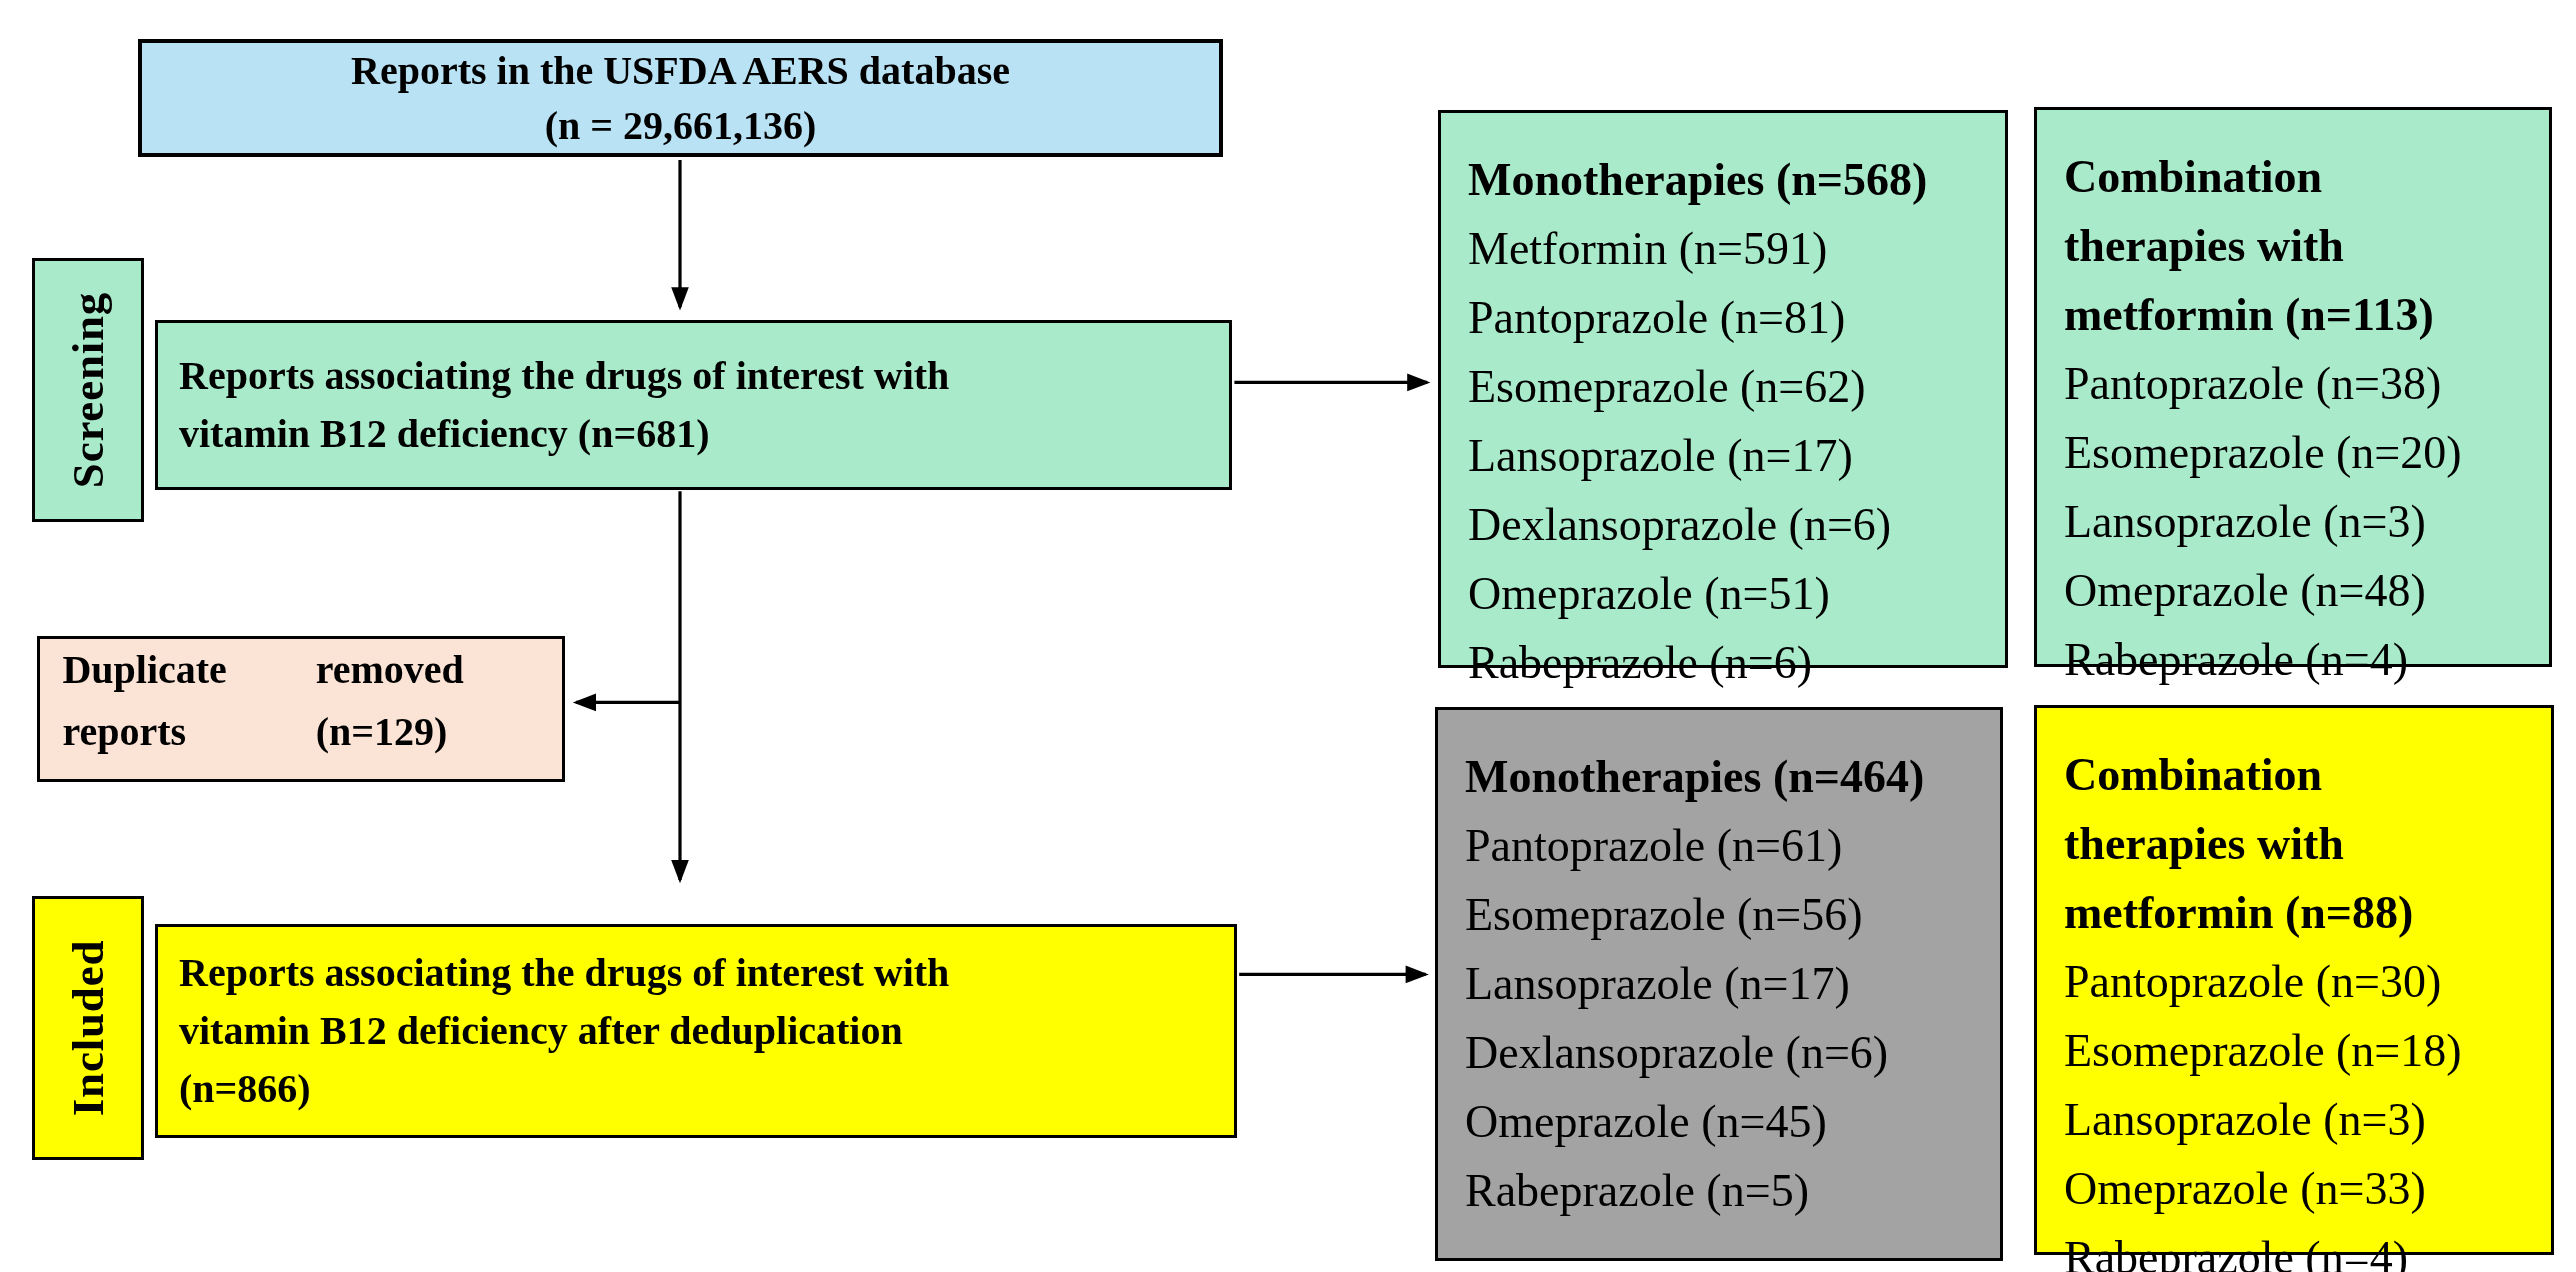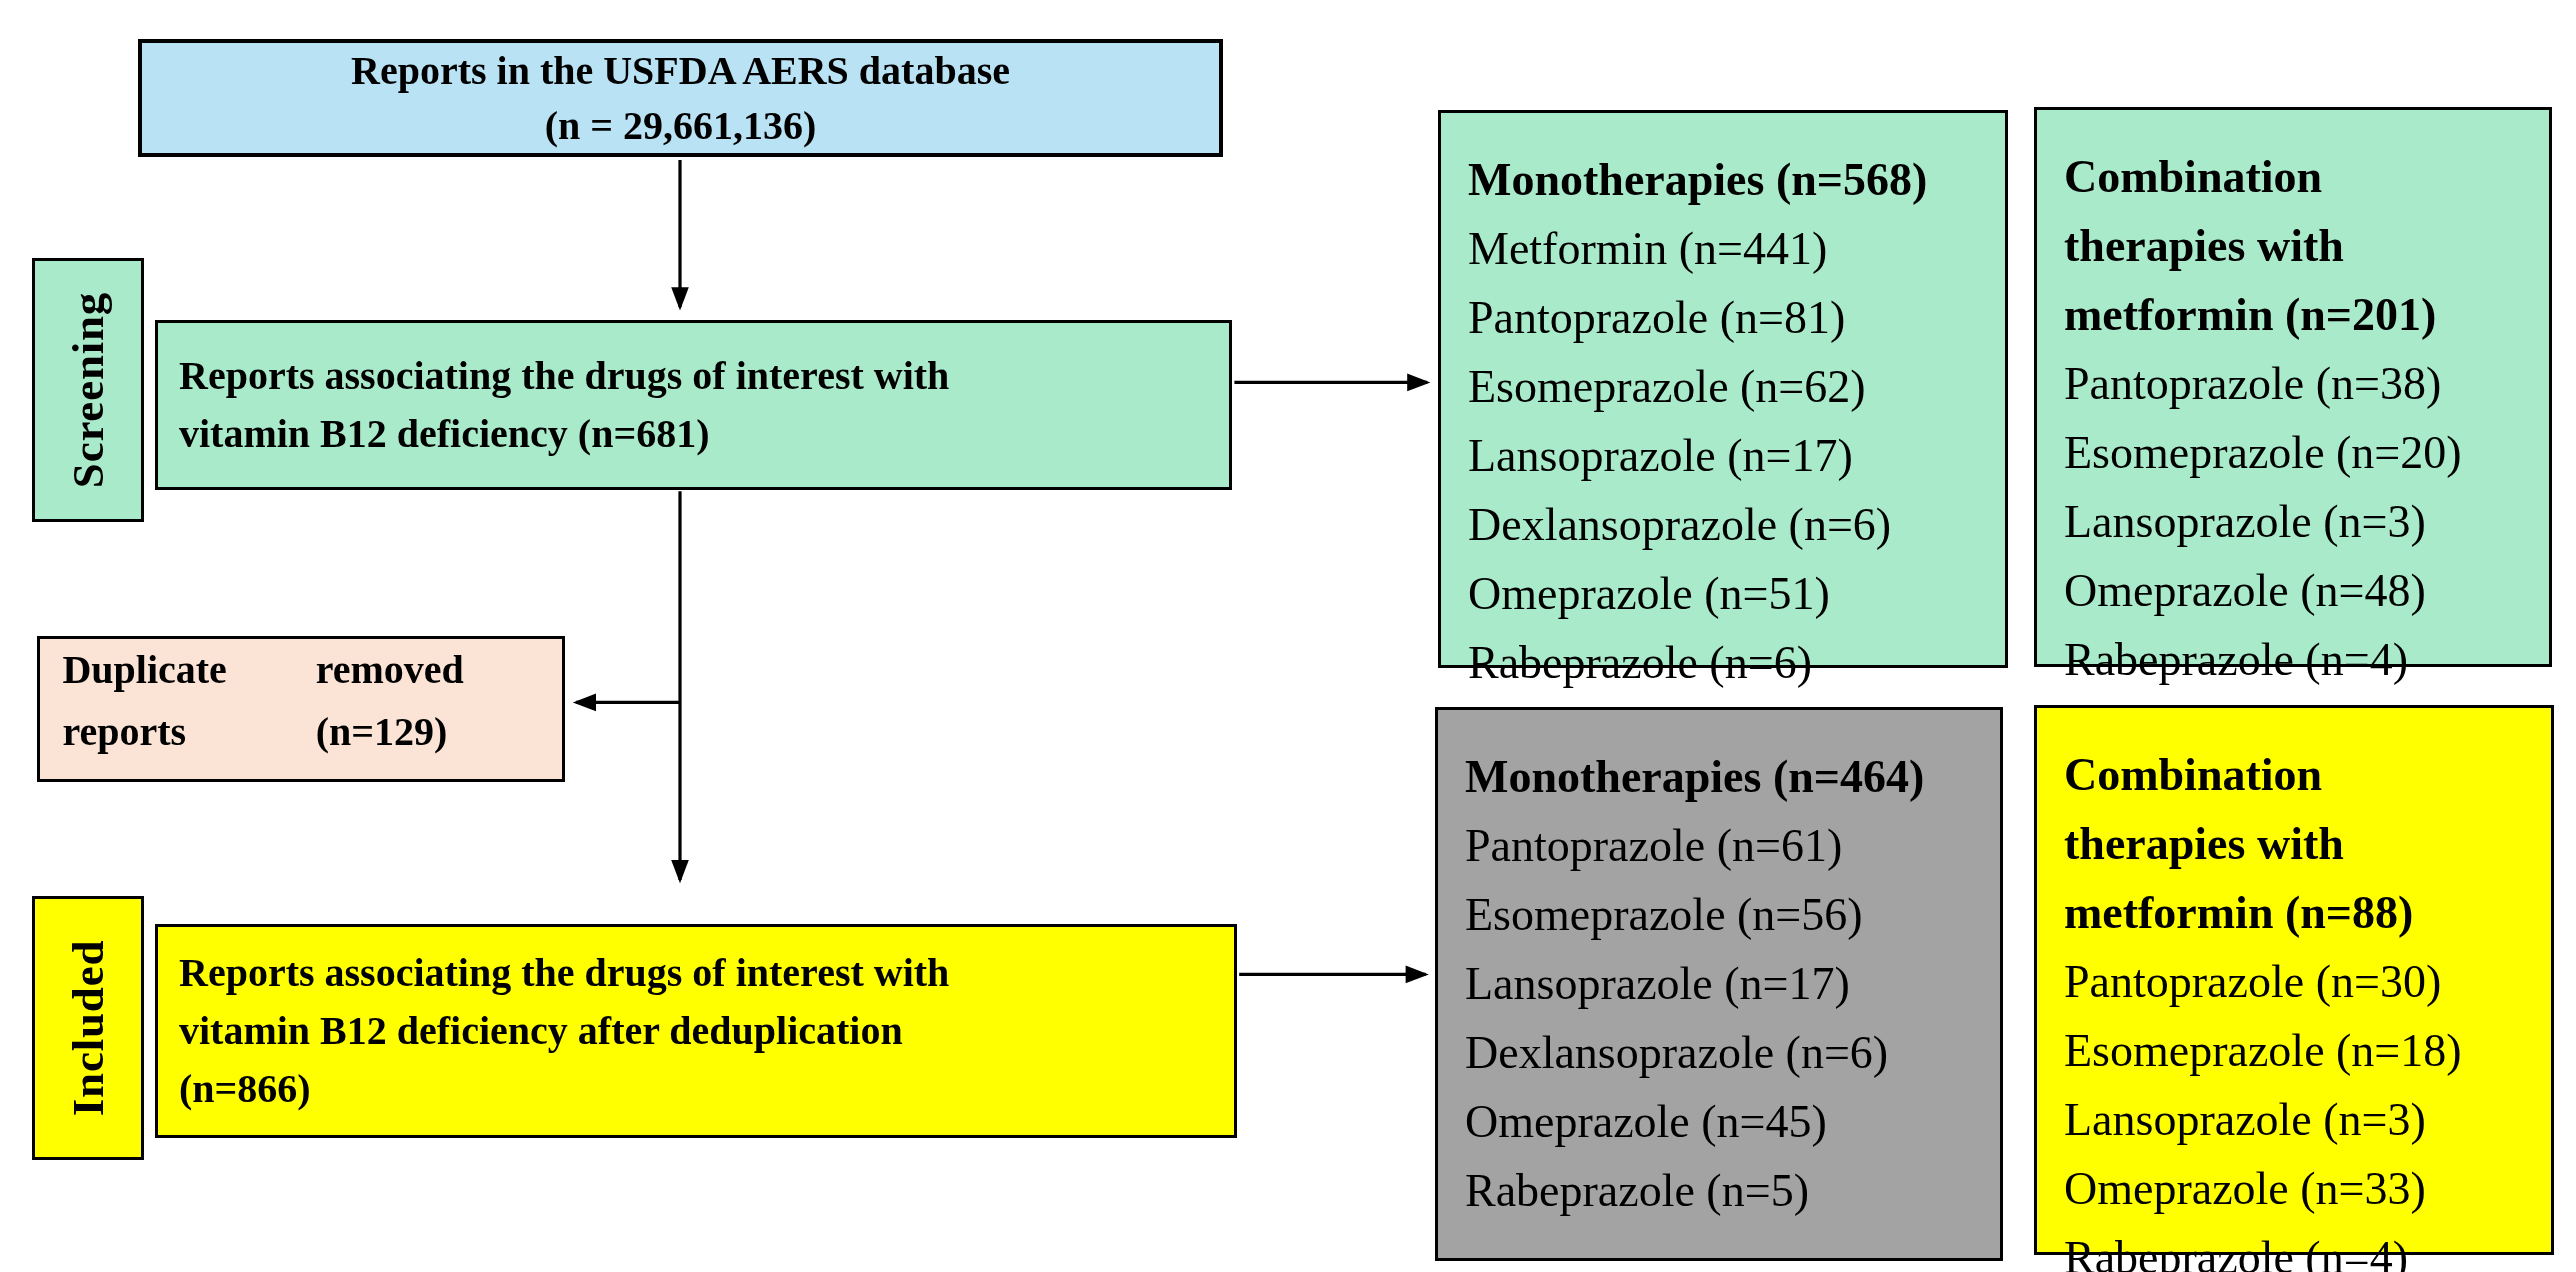--- a/index.html
+++ b/index.html
@@ -95,35 +95,35 @@
   </div>
 
   <div class="box main-box green-main" style="background:#A8EAC9">
       <div>Reports associating the drugs of interest with</div>
       <div>vitamin B12 deficiency (n=681)</div>
     </div>
 
   <div class="box list-box green-mono" style="background:#A8EAC9">
     <div class="title">Monotherapies (n=568)</div>
     <div>
-        <div>Metformin (n=441)</div>
+        <div>Metformin (n=591)</div>
         <div>Pantoprazole (n=81)</div>
         <div>Esomeprazole (n=62)</div>
         <div>Lansoprazole (n=17)</div>
         <div>Dexlansoprazole (n=6)</div>
         <div>Omeprazole (n=51)</div>
         <div>Rabeprazole (n=6)</div>
       </div>
   </div>
 
   <div class="box list-box green-combo" style="background:#A8EAC9">
     <div class="title">
         <div>Combination</div>
         <div>therapies with</div>
-        <div>metformin (n=201)</div>
+        <div>metformin (n=113)</div>
       </div>
     <div>
         <div>Pantoprazole (n=38)</div>
         <div>Esomeprazole (n=20)</div>
         <div>Lansoprazole (n=3)</div>
         <div>Omeprazole (n=48)</div>
         <div>Rabeprazole (n=4)</div>
       </div>
   </div>
 

